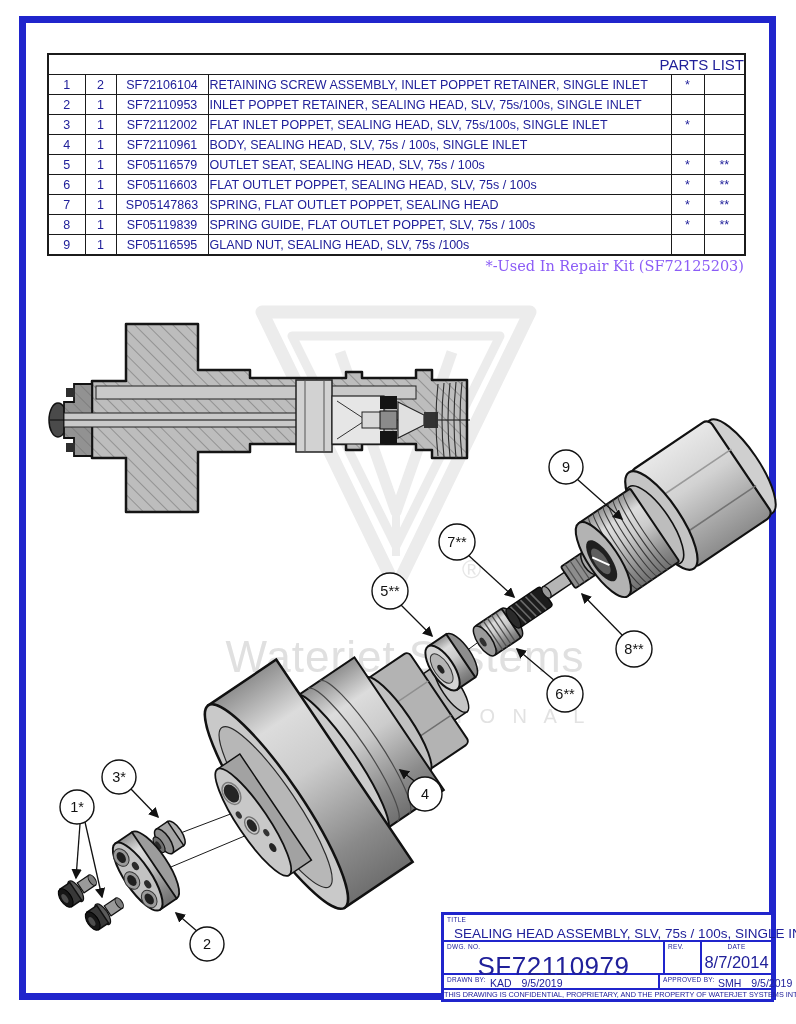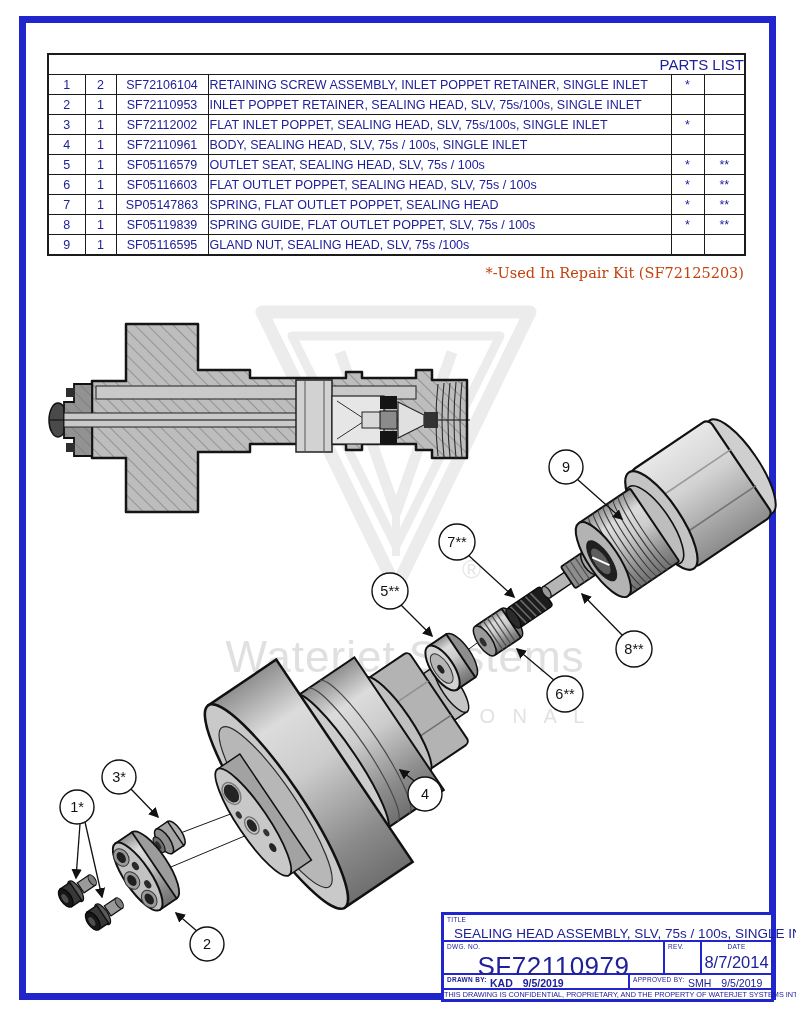--- a/index.html
+++ b/index.html
@@ -9,41 +9,41 @@
                 border:7px solid #2025cc;box-sizing:border-box;}
   
   table.parts{position:absolute;left:47px;top:53px;width:697px;border-collapse:collapse;
               table-layout:fixed;color:#20209a;font-size:12.5px;}
   table.parts td,table.parts th{border:1.6px solid #1b1b1b;height:19px;padding:0;
               text-align:center;font-weight:normal;overflow:hidden;white-space:nowrap;}
   table.parts{border:2.5px solid #1b1b1b;}
   table.parts th.list-title{font-size:15px;text-align:right;}
   table.parts td.desc{text-align:left;padding-left:1px;}
   
-  .kit-notes{position:absolute;right:52px;top:265px;text-align:right;color:#c2410c;
+  .kit-notes{position:absolute;right:52px;top:258px;text-align:right;color:#8b5cf6;
              font-size:14.5px;line-height:17.5px;font-family:"DejaVu Serif", serif;}
   
   svg.drawing{position:absolute;left:0;top:0;width:796px;height:1024px;}
   
   .tblock{position:absolute;left:441px;top:912px;width:333px;height:90px;background:#fff;
           border:3px solid #2025cc;box-sizing:border-box;color:#20209a;}
   .tblock .row{display:flex;box-sizing:border-box;}
   .tb-cell{position:relative;box-sizing:border-box;border-right:2.5px solid #2025cc;}
   .tb-cell:last-child{border-right:none;}
   .tb-lbl{position:absolute;left:3px;top:1px;font-size:6.5px;letter-spacing:.3px;color:#20209a;}
   .r-title{height:27px;border-bottom:2.5px solid #2025cc;}
   .r-title .val{padding:11px 0 0 10px;font-size:13.5px;white-space:nowrap;}
   .r-mid{height:33px;border-bottom:2.5px solid #2025cc;}
   .c-dwg{width:221px;text-align:center;}
   .c-dwg .val{padding-top:9px;font-size:26px;letter-spacing:.5px;}
   .c-rev{width:37px;}
   .c-date{flex:1;text-align:center;}
   .c-date .val{padding-top:11px;font-size:16.5px;}
   .r-sign{height:15px;border-bottom:2.5px solid #2025cc;font-size:10.5px;}
-  .c-drawn{width:186px;font-weight:bold;}
+  .c-drawn{width:216px;}
   .c-appr{flex:1;padding-left:28px;}
   .sign-val{position:absolute;left:46px;top:2px;white-space:nowrap;}
   .c-appr .sign-val{left:58px;}
   .sign-date{margin-left:10px;}
   .r-note{height:10px;font-size:7.3px;text-align:center;line-height:10px;white-space:nowrap;}
 </style>
 </head>
 <body>
 
 <div class="sheet">

